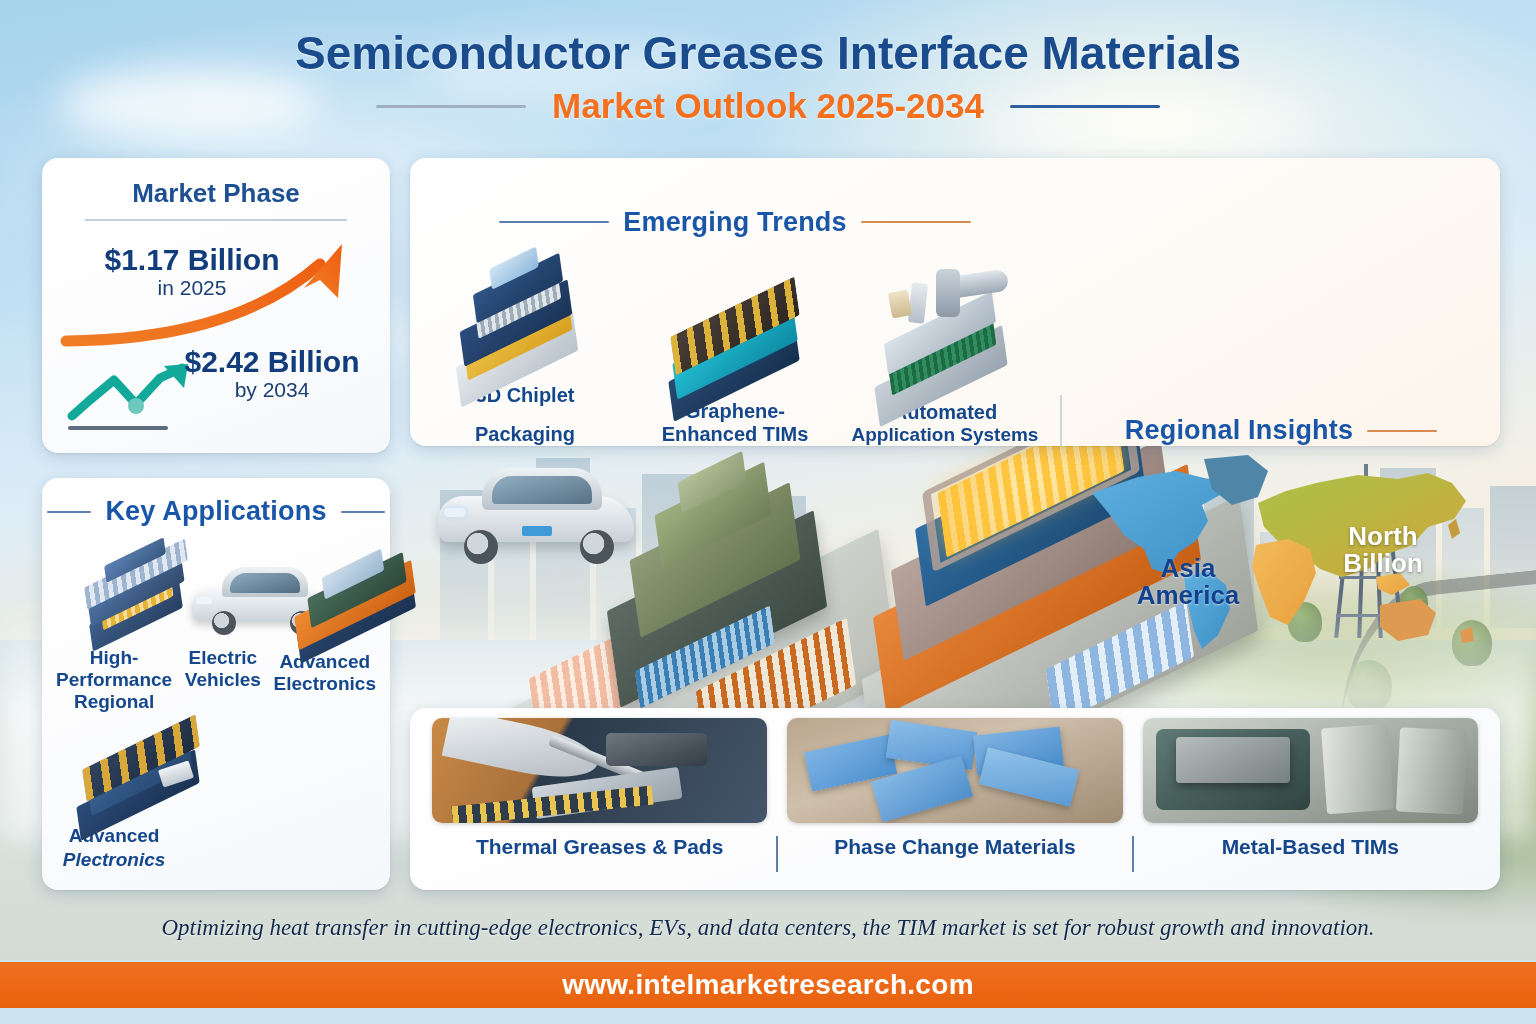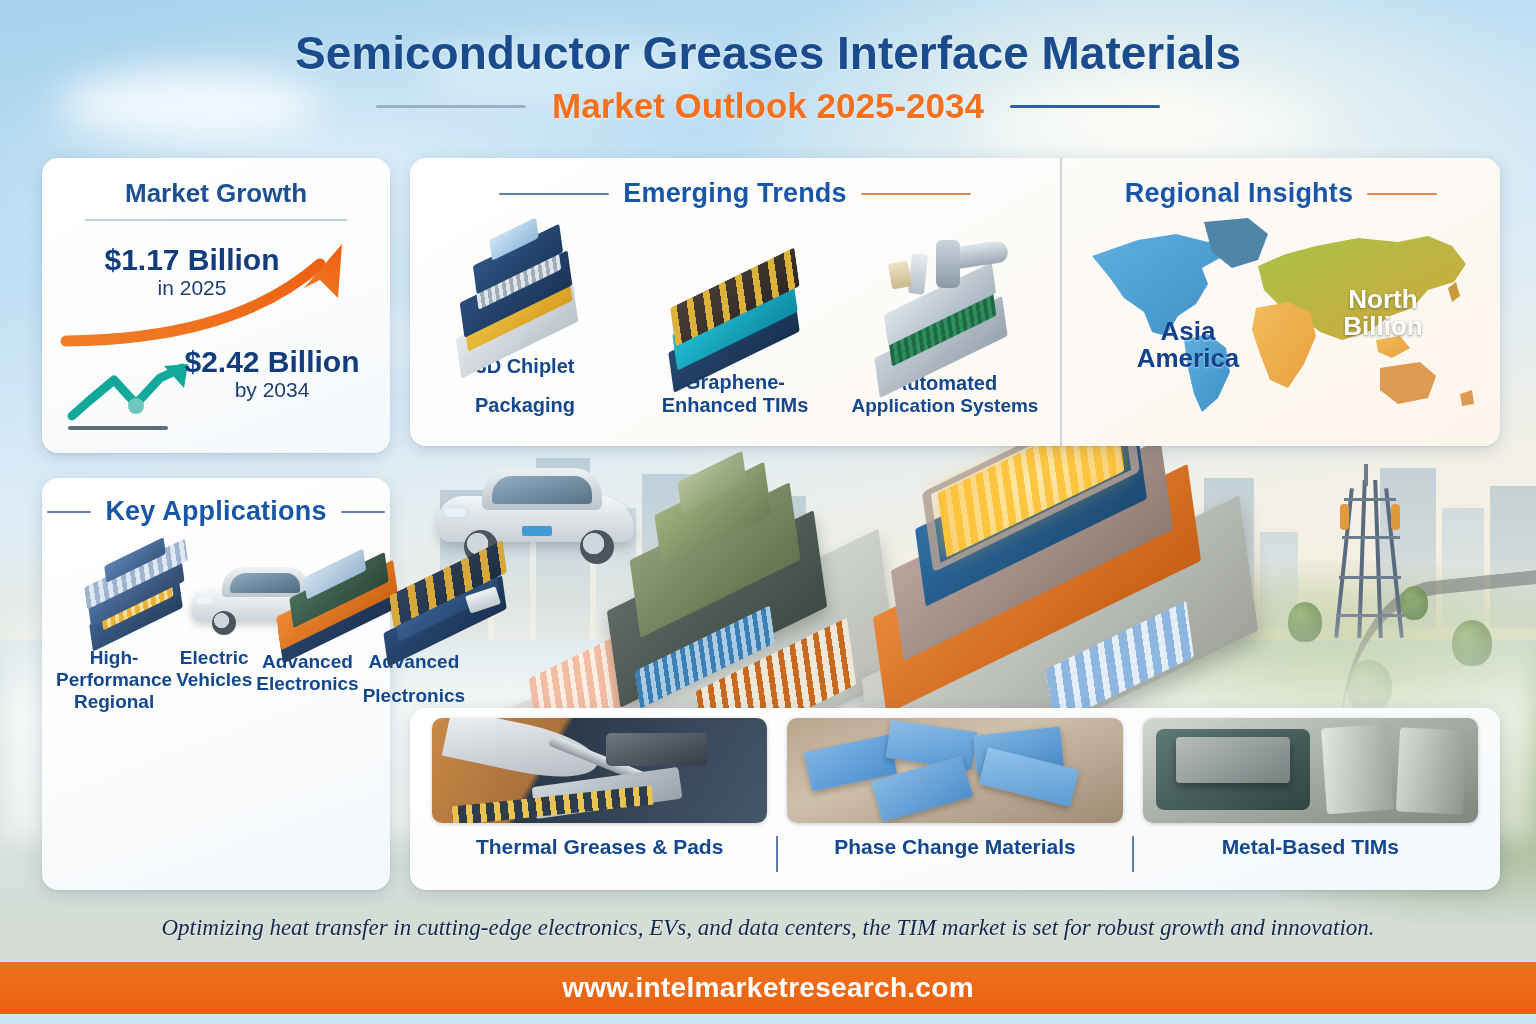--- a/index.html
+++ b/index.html
@@ -81,42 +81,42 @@
   .car .hl { position:absolute; top:52px; width:22px; height:9px; border-radius:5px; background:#e8f2fa; box-shadow:0 0 6px #bcd9ef; }
   .car .plate { position:absolute; left:92px; top:70px; width:30px; height:10px; background:#3f9ad6; border-radius:2px; }
 
   
   .panel {
     position:absolute; z-index:3;
     background:linear-gradient(160deg,#ffffff 0%,#fdfdfe 45%,#f4f8fb 100%);
     border-radius:16px;
     box-shadow:0 4px 16px rgba(40,70,110,.18), 0 1px 2px rgba(0,0,0,.08);
   }
-  .panel.warm { background:linear-gradient(150deg,#ffffff 0%,#fdfcfa 40%,#fdf5ec 100%); }
+  .panel.warm { background:linear-gradient(150deg,#ffffff 0%,#fdfcfa 40%,#fdf5ec 100%);align-items:flex-end; }
 
   
   .sect-head { display:flex; align-items:center; justify-content:center; gap:14px; }
   .sect-head .rule { height:2px; width:110px; background:#5b7fae; border-radius:2px; }
   .sect-head .rule.orange { background:#d98b52; }
   .sect-head .rule.short { width:44px; }
   .sect-title {
     font-size:27px; font-weight:bold; color:#1a56a8; letter-spacing:.2px; white-space:nowrap;
   }
 
   
   #mg { left:42px; top:158px; width:348px; height:295px; }
   #mg .mg-title { text-align:center; font-size:26px; font-weight:bold; color:#1d4f93; margin-top:20px; }
   #mg .hr { width:262px; height:2px; background:#c2cfdd; margin:10px auto 0; }
   .big-val { font-size:30px; font-weight:bold; color:#123d7d; line-height:1.06; }
   .sub-val { font-size:21px; color:#1b3f72; line-height:1.1; }
   .cagr { font-size:29px; font-weight:bold; color:#f06a22; text-align:center; }
 
   
   #ka { left:42px; top:478px; width:348px; height:412px; }
-  .ka-grid { display:grid; grid-template-columns:1fr 1fr 1fr 1fr; gap:6px 4px; padding:8px 14px 0; }
+  .ka-grid { display:grid; grid-template-columns:1fr 1fr 1fr; gap:6px 4px; padding:8px 14px 0; }
   .ka-cell { text-align:center; }
   .ka-label { font-size:19px; font-weight:bold; color:#14478c; line-height:1.16; margin-top:6px; }
 
   
   #tr { left:410px; top:158px; width:1090px; height:288px; display:flex; }
   .tr-left { width:650px; position:relative; }
   .tr-right { flex:1; position:relative; border-left:2px solid #ccd5de; }
   .trends-row { display:flex; justify-content:space-around; align-items:flex-end; padding:6px 10px 0; }
   .trend { width:190px; text-align:center; }
   .trend-label { font-size:20px; font-weight:bold; color:#14478c; line-height:1.16; margin-top:4px; }
@@ -147,21 +147,21 @@
   .sub-rule { height:3px; width:150px; background:#9fb0c4; border-radius:2px; }
   .sub-rule.b { background:#2f5f9e; }
 
   
   #tagline {
     position:absolute; left:0; top:915px; width:1536px; z-index:4; text-align:center;
     font-style:italic; font-size:23px; color:#12284a; font-family:"Liberation Serif", serif;
     text-shadow:0 1px 2px rgba(255,255,255,.7);
   }
   #urlbar {
-    position:absolute; left:0; top:962px; width:1536px; height:52px; z-index:5;
+    position:absolute; left:0; top:962px; width:1536px; height:46px; z-index:5;
     background:linear-gradient(180deg,#f0701f,#e8620f);
     display:flex; align-items:center; justify-content:center;
   }
   #urlbar .u { font-size:28px; font-weight:bold; color:#ffffff; letter-spacing:.3px; }
 </style>
 </head>
 <body>
 
 <div id="bg">
   <div class="sky"></div>
@@ -275,21 +275,21 @@
 <div id="header">
   <div id="title">Semiconductor Greases Interface Materials</div>
   <div class="sub-wrap">
     <div class="sub-rule"></div>
     <div id="subtitle">Market Outlook 2025-2034</div>
     <div class="sub-rule b"></div>
   </div>
 </div>
 
 <div class="panel" id="mg">
-  <div class="mg-title">Market Growth</div>
+  <div class="mg-title">Market Phase</div>
   <div class="hr"></div>
 
   <svg width="348" height="210" viewBox="0 0 348 210" style="position:absolute;left:0;top:78px;">
     <defs>
       <linearGradient id="og" x1="0" y1="1" x2="1" y2="0">
         <stop offset="0%" stop-color="#f07d26"></stop>
           <stop offset="100%" stop-color="#ee5f12"></stop>
       </linearGradient>
     </defs>
     <path d="M24,105 C120,104 212,86 278,28" stroke="url(#og)" stroke-width="11" fill="none" stroke-linecap="round"></path>
@@ -485,21 +485,21 @@
         <div class="slab" style="left:16px;top:50px;width:132px;height:52px;background:linear-gradient(150deg,#2b4c79,#1a3253);"></div>
         <div class="slab" style="left:28px;top:38px;width:112px;height:42px;background:linear-gradient(150deg,#3c6394,#24456e);"></div>
         <div class="slab" style="left:22px;top:14px;width:126px;height:50px;
              background:
                repeating-linear-gradient(90deg, rgba(235,180,55,.9) 0 8px, rgba(40,56,78,0) 8px 20px),
                linear-gradient(150deg,#31455f,#1d2c40);"></div>
         <div style="position:absolute;left:104px;top:46px;width:32px;height:18px;border-radius:2px;
                     background:linear-gradient(180deg,#f0f3f6,#c0c8d0);transform:rotate(-18deg);"></div>
       </div>
       <div class="ka-label">Advanced</div>
-      <div class="ka-label" style="margin-top:12px;">Plectronics</div>
+      <div class="ka-label" style="margin-top:2px;font-style:italic;">Plectronics</div>
     </div>
 
   </div>
 </div>
 
 <div class="panel" id="ps">
   <div class="ps-row">
 
     <div class="ps-item">
       <div class="ps-thumb" style="background:linear-gradient(120deg,#c98a47 0%,#a9703a 34%,#2b3a4a 36%,#46566a 100%);">

